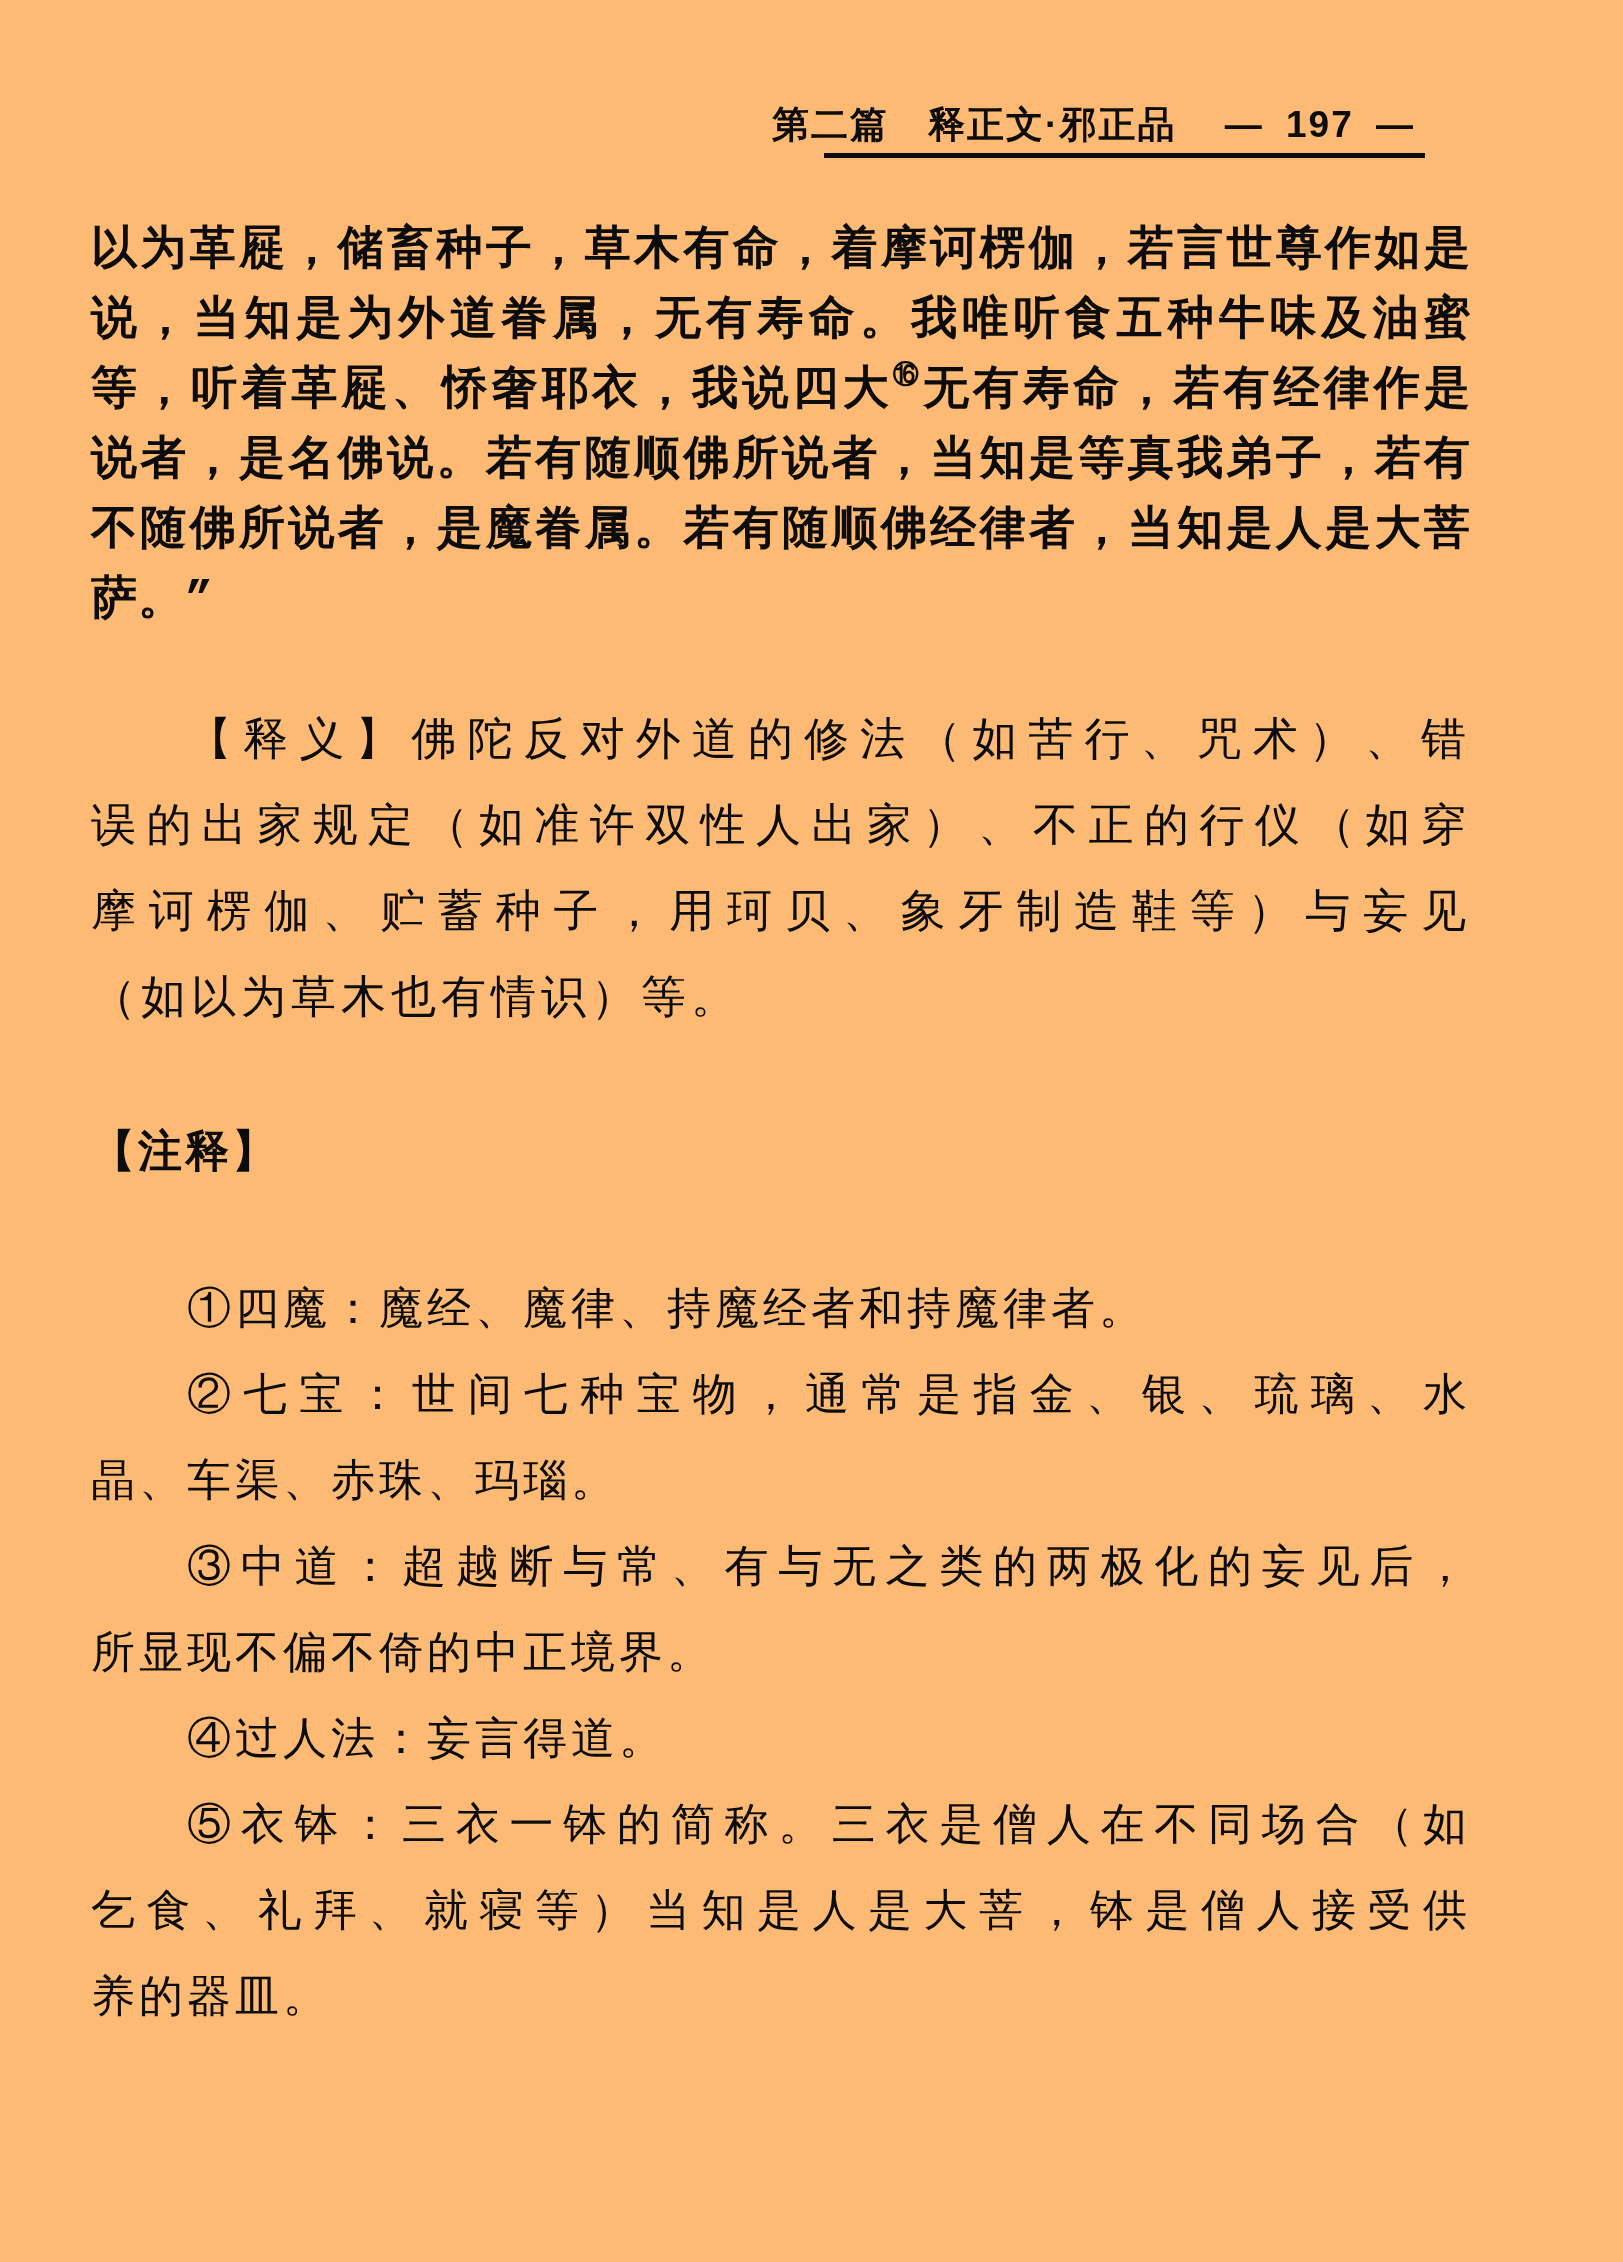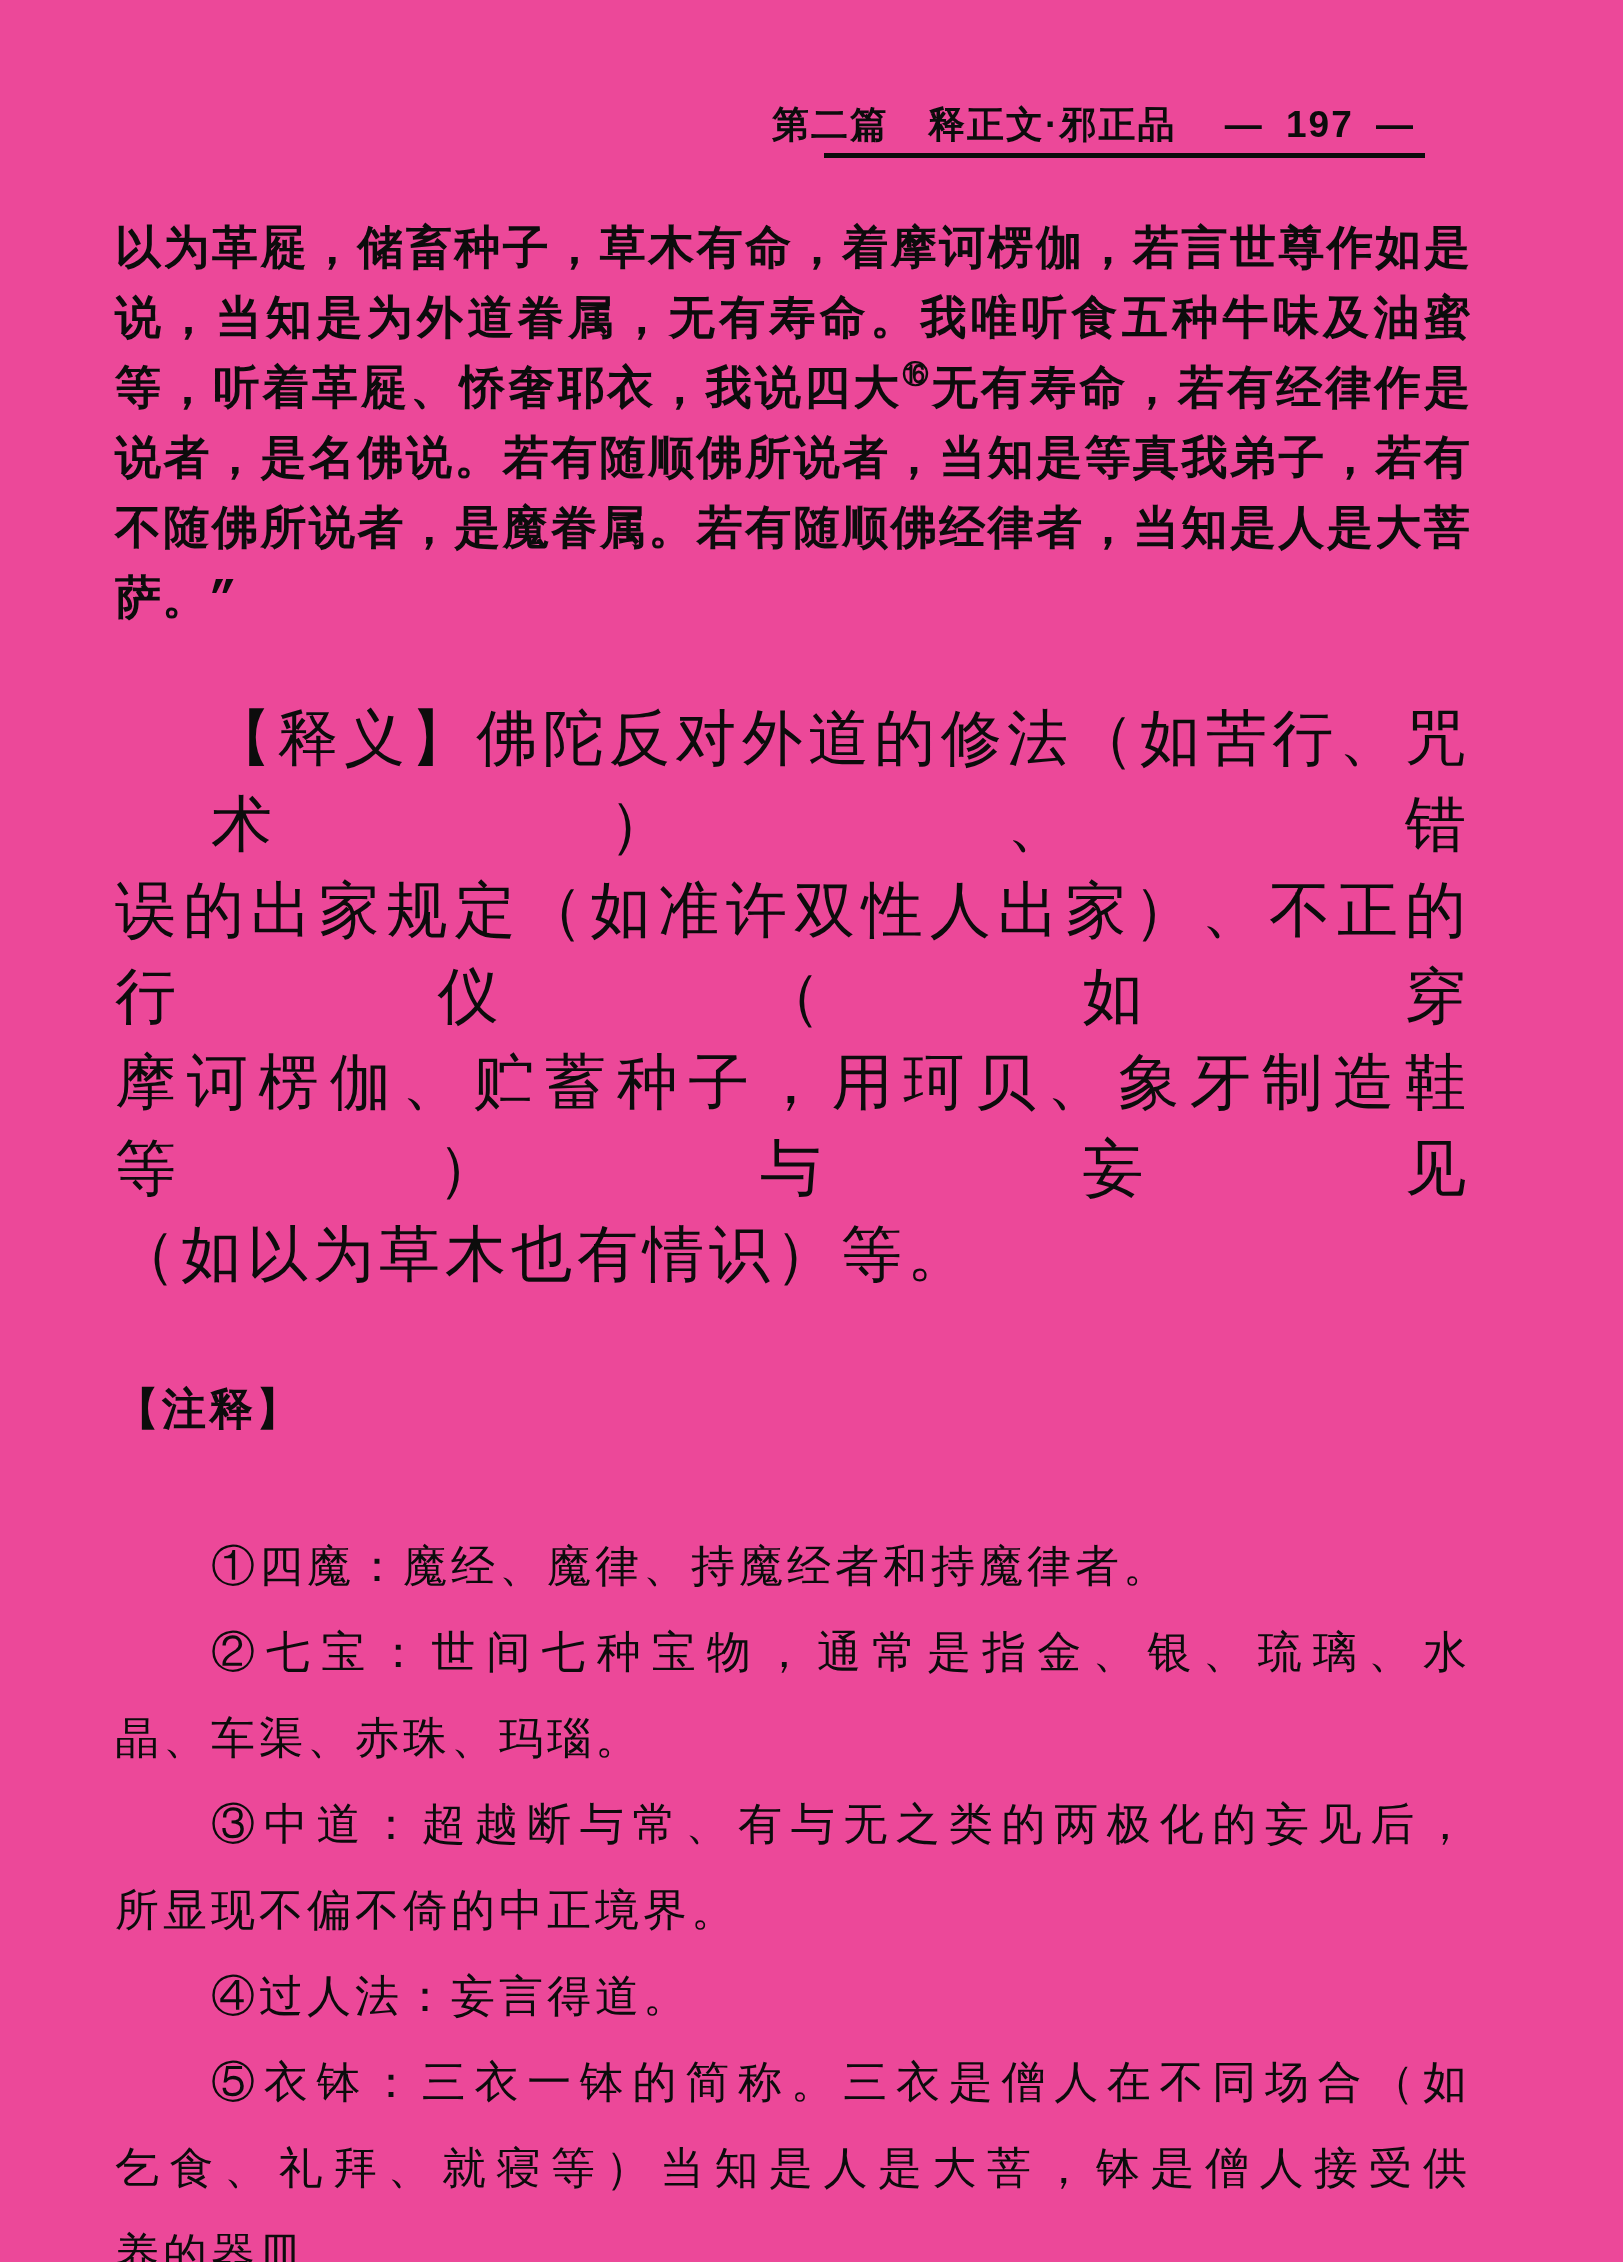--- a/index.html
+++ b/index.html
@@ -1,23 +1,23 @@
 <!DOCTYPE html>
 <html lang="zh"><head>
 <meta charset="utf-8">
 <style>
   html, body { margin: 0; padding: 0; background: #ffffff; }
   .page {
     position: relative;
     width: 1624px;
     height: 2263px;
     box-sizing: border-box;
-    background: #ec4899;
+    background: #fdba74;
     color: #0c0c0c;
-    padding: 0 153px 0 115px;
+    padding: 0 153px 0 91px;
     overflow: hidden;
     font-family: "Liberation Serif", serif;
   }
   
   .running-head {
     margin-top: 103px;
     text-align: right;
     font-family: "Liberation Sans", sans-serif;
     font-weight: 700;
     font-size: 37px;
@@ -49,21 +49,21 @@
   }
   .quote sup {
     font-size: 26px;
     vertical-align: 20px;
     line-height: 0;
     font-weight: 700;
   }
   
   .shiyi {
     margin-top: 64px;
-    font-size: 61px;
+    font-size: 45px;
     line-height: 86px;
     letter-spacing: 5px;
   }
   .zhushi {
     margin: 76px 0 0 0;
     font-family: "Liberation Sans", sans-serif;
     font-weight: 700;
     font-size: 44px;
     line-height: 62px;
     letter-spacing: 3px;

